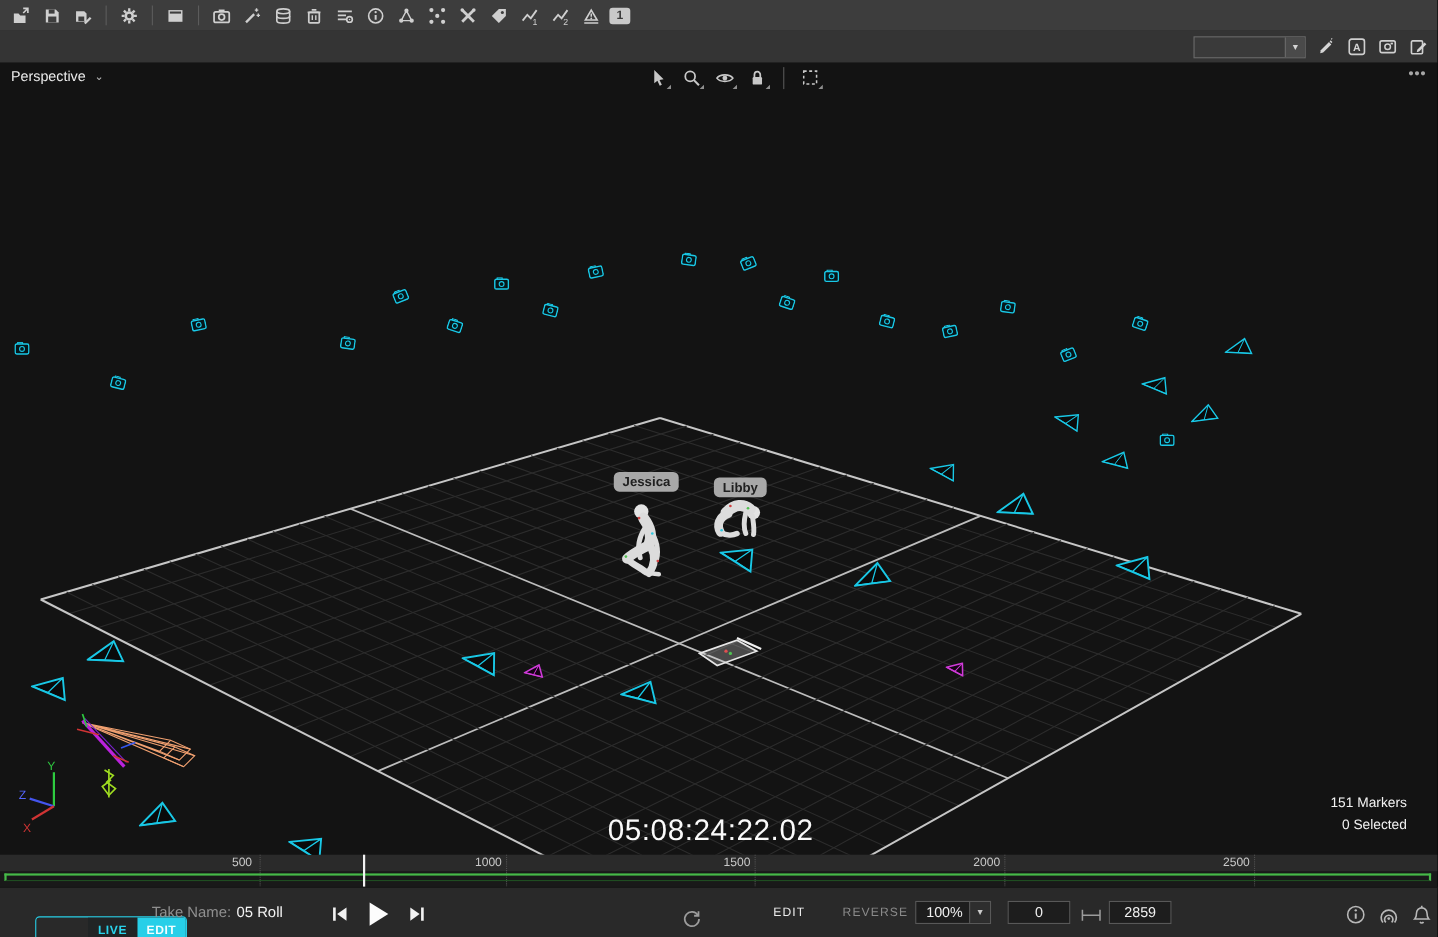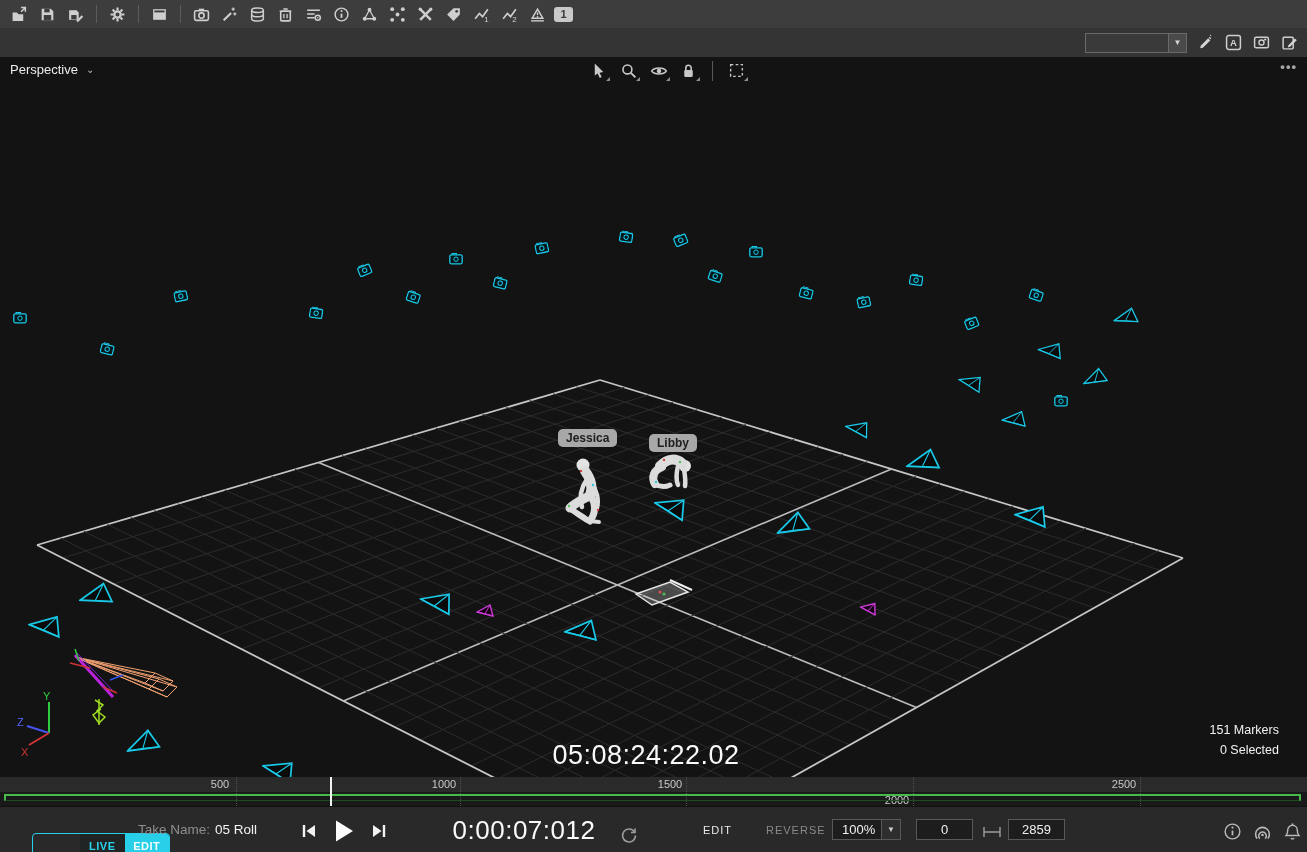--- a/index.html
+++ b/index.html
@@ -585,21 +585,21 @@
 
   <div class="timeline abs">
     <div class="ruler"></div>
     <div id="tl-ticks">
         <div class="tick-label" style="left: 220px;">500</div>
         <div class="tick-line" style="left: 236px;"></div>
         <div class="tick-label" style="left: 444px;">1000</div>
         <div class="tick-line" style="left: 460px;"></div>
         <div class="tick-label" style="left: 670px;">1500</div>
         <div class="tick-line" style="left: 686px;"></div>
-        <div class="tick-label" style="left: 897px; margin-top: 16px;">2000</div>
+        <div class="tick-label" style="left: 897px;">2000</div>
         <div class="tick-line" style="left: 913px;"></div>
         <div class="tick-label" style="left: 1124px;">2500</div>
         <div class="tick-line" style="left: 1140px;"></div>
       </div>
     <div class="range-bar"></div>
     <div class="playhead" id="playhead" style="left: 330px;"></div>
   </div>
 
   <div class="transport abs">
     <div class="mode-toggle abs">
@@ -620,21 +620,20 @@
           <path d="M3 1.5 L20 12 L3 22.5 z" fill="#fcfcfc"></path>
         </svg>
     </div>
     <div class="tr-btn abs" style="left:370px;top:15px;width:18px;height:18px;">
       <svg width="16" height="16">
           <path d="M13 2 V14" stroke="#f2f2f2" stroke-width="2.4"></path>
           <path d="M2 2 L10.5 8 L2 14 z" fill="#f2f2f2"></path>
         </svg>
     </div>
 
-    <div class="time-display abs">0:00:07:012</div>
 
     <div class="ticon abs" style="left:618px;top:18px;">
       <svg width="19" height="19" fill="none" stroke="#9c9c9c" stroke-width="1.6">
         <path d="M15.5 6 A6.5 6.5 0 1 0 16.5 9.5"></path>
         <path d="M16 2.5 V6.5 H12"></path>
       </svg>
     </div>
 
     <div class="tr-text abs" style="left:703px;color:#eaeaea;">EDIT</div>
     <div class="tr-text abs" style="left:766px;color:#8a8a8a;">REVERSE</div>

